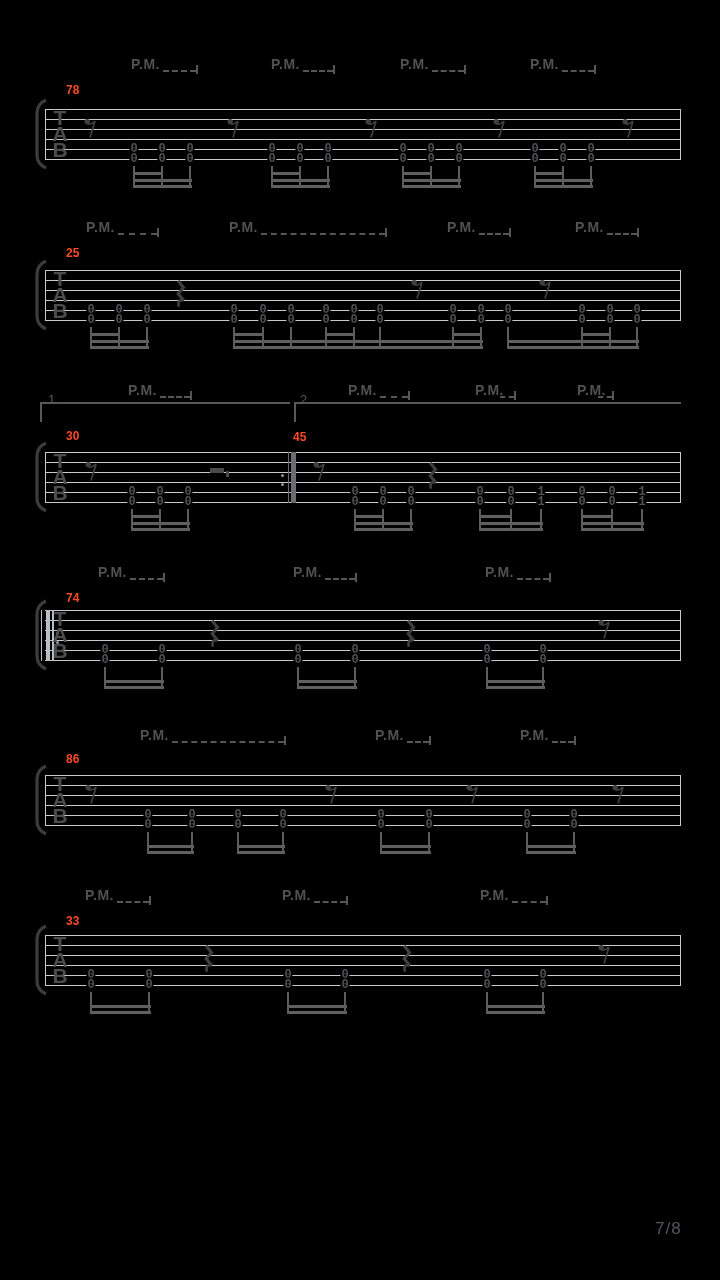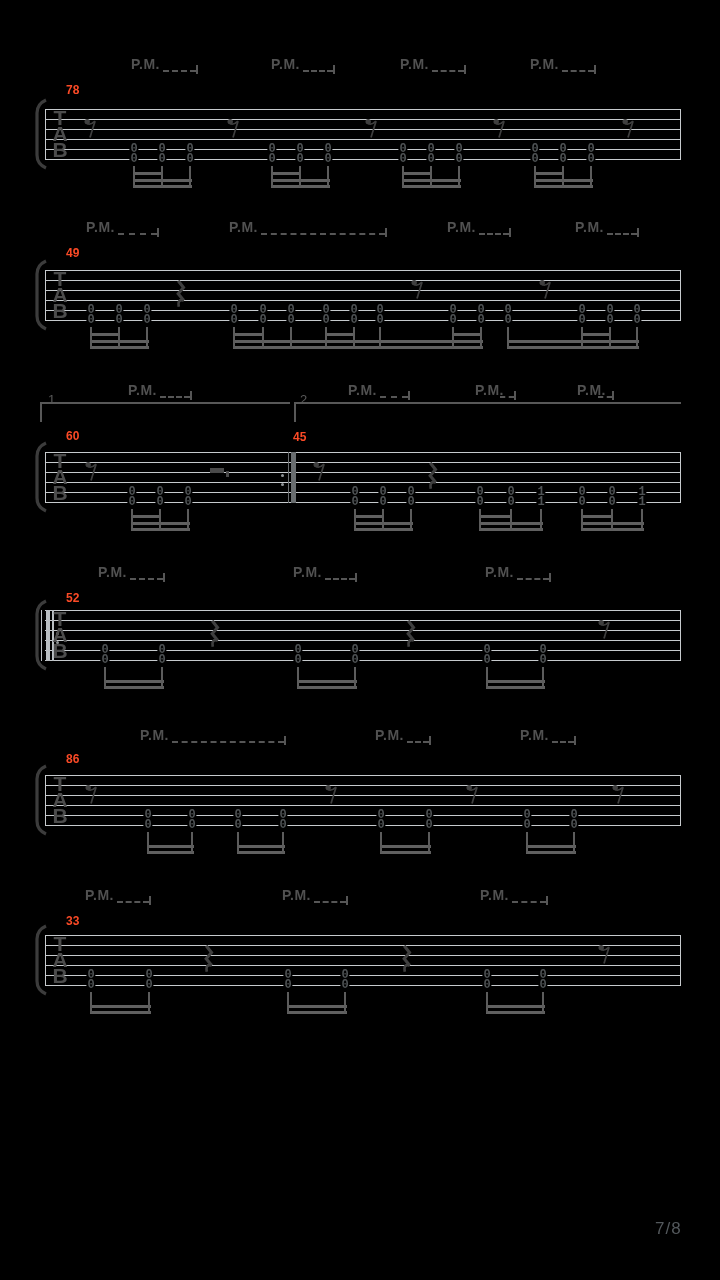--- a/index.html
+++ b/index.html
@@ -131,21 +131,21 @@
     <div class="abs sline" style="left: 45px; top: 310px; width: 636px; background: rgb(198, 202, 205);"></div>
     <div class="abs sline" style="left: 45px; top: 320px; width: 636px; background: rgb(198, 202, 205);"></div>
     <div class="abs" style="left: 32px; top: 259px; line-height: 0;"><svg width="16" height="72" viewBox="0 0 16 72">
         <path d="M14 2 Q5 6 5 15 L5 57 Q5 66 14 70" stroke="#3c3c3c" stroke-width="3.2" fill="none"></path>
       </svg></div>
     <div class="abs" style="left: 679.8px; top: 270px; width: 1.5px; height: 51px; background: rgb(198, 202, 205);"></div>
     <div class="abs" style="left: 45px; top: 270px; width: 1.2px; height: 51px; background: rgb(198, 202, 205);"></div>
     <div class="abs clef-letter" style="left: 48px; top: 268px; color: rgb(76, 76, 76);">T</div>
     <div class="abs clef-letter" style="left: 48px; top: 284px; color: rgb(76, 76, 76);">A</div>
     <div class="abs clef-letter" style="left: 48px; top: 300px; color: rgb(76, 76, 76);">B</div>
-    <div class="abs mnum" style="left: 66px; top: 247px; color: rgb(251, 74, 38);">49</div>
+    <div class="abs mnum" style="left: 66px; top: 247px; color: rgb(251, 74, 38);">25</div>
     <div class="abs pm-label" style="left: 86px; top: 220px; color: rgb(81, 81, 81);">P.M.</div>
     <div class="abs pm-dash" style="left: 118px; top: 233px; width: 39px;"></div>
     <div class="abs pm-tick" style="left: 157px; top: 228px; background: rgb(86, 86, 86);"></div>
     <div class="abs pm-label" style="left: 229px; top: 220px; color: rgb(81, 81, 81);">P.M.</div>
     <div class="abs pm-dash" style="left: 261px; top: 233px; width: 124px;"></div>
     <div class="abs pm-tick" style="left: 385px; top: 228px; background: rgb(86, 86, 86);"></div>
     <div class="abs pm-label" style="left: 447px; top: 220px; color: rgb(81, 81, 81);">P.M.</div>
     <div class="abs pm-dash" style="left: 479px; top: 233px; width: 30px;"></div>
     <div class="abs pm-tick" style="left: 509px; top: 228px; background: rgb(86, 86, 86);"></div>
     <div class="abs pm-label" style="left: 575px; top: 220px; color: rgb(81, 81, 81);">P.M.</div>
@@ -232,21 +232,21 @@
       </svg></div>
     <div class="abs" style="left: 679.8px; top: 452px; width: 1.5px; height: 51px; background: rgb(198, 202, 205);"></div>
     <div class="abs" style="left: 45px; top: 452px; width: 1.2px; height: 51px; background: rgb(198, 202, 205);"></div>
     <div class="abs" style="left: 281px; top: 474px; width: 3.4px; height: 3.4px; border-radius: 50%; background: rgb(143, 148, 150);"></div>
     <div class="abs" style="left: 281px; top: 482.5px; width: 3.4px; height: 3.4px; border-radius: 50%; background: rgb(143, 148, 150);"></div>
     <div class="abs" style="left: 287.5px; top: 452px; width: 1.5px; height: 51px; background: rgb(106, 110, 112);"></div>
     <div class="abs" style="left: 290.5px; top: 452px; width: 5px; height: 51px; background: rgb(106, 110, 112);"></div>
     <div class="abs clef-letter" style="left: 48px; top: 450px; color: rgb(76, 76, 76);">T</div>
     <div class="abs clef-letter" style="left: 48px; top: 466px; color: rgb(76, 76, 76);">A</div>
     <div class="abs clef-letter" style="left: 48px; top: 482px; color: rgb(76, 76, 76);">B</div>
-    <div class="abs mnum" style="left: 66px; top: 430px; color: rgb(251, 74, 38);">60</div>
+    <div class="abs mnum" style="left: 66px; top: 430px; color: rgb(251, 74, 38);">30</div>
     <div class="abs mnum" style="left: 293px; top: 431px; color: rgb(251, 74, 38);">45</div>
     <div class="abs pm-label" style="left: 128px; top: 383px; color: rgb(81, 81, 81);">P.M.</div>
     <div class="abs pm-dash" style="left: 160px; top: 396px; width: 30px;"></div>
     <div class="abs pm-tick" style="left: 190px; top: 391px; background: rgb(86, 86, 86);"></div>
     <div class="abs pm-label" style="left: 348px; top: 383px; color: rgb(81, 81, 81);">P.M.</div>
     <div class="abs pm-dash" style="left: 380px; top: 396px; width: 28px;"></div>
     <div class="abs pm-tick" style="left: 408px; top: 391px; background: rgb(86, 86, 86);"></div>
     <div class="abs pm-label" style="left: 475px; top: 383px; color: rgb(81, 81, 81);">P.M.</div>
     <div class="abs pm-dash" style="left: 500px; top: 396px; width: 14px;"></div>
     <div class="abs pm-tick" style="left: 514px; top: 391px; background: rgb(86, 86, 86);"></div>
@@ -334,21 +334,21 @@
       </svg></div>
     <div class="abs" style="left: 679.8px; top: 610px; width: 1.5px; height: 51px; background: rgb(198, 202, 205);"></div>
     <div class="abs" style="left: 41px; top: 610px; width: 1.2px; height: 51px; background: rgb(185, 190, 194);"></div>
     <div class="abs" style="left: 45.5px; top: 610px; width: 4px; height: 51px; background: rgb(185, 190, 194);"></div>
     <div class="abs" style="left: 52px; top: 610px; width: 1.5px; height: 51px; background: rgb(185, 190, 194);"></div>
     <div class="abs" style="left: 56px; top: 632px; width: 3.4px; height: 3.4px; border-radius: 50%; background: rgb(143, 148, 150);"></div>
     <div class="abs" style="left: 56px; top: 640.5px; width: 3.4px; height: 3.4px; border-radius: 50%; background: rgb(143, 148, 150);"></div>
     <div class="abs clef-letter" style="left: 48px; top: 608px; color: rgb(76, 76, 76);">T</div>
     <div class="abs clef-letter" style="left: 48px; top: 624px; color: rgb(76, 76, 76);">A</div>
     <div class="abs clef-letter" style="left: 48px; top: 640px; color: rgb(76, 76, 76);">B</div>
-    <div class="abs mnum" style="left: 66px; top: 592px; color: rgb(251, 74, 38);">52</div>
+    <div class="abs mnum" style="left: 66px; top: 592px; color: rgb(251, 74, 38);">74</div>
     <div class="abs pm-label" style="left: 98px; top: 565px; color: rgb(81, 81, 81);">P.M.</div>
     <div class="abs pm-dash" style="left: 130px; top: 578px; width: 33px;"></div>
     <div class="abs pm-tick" style="left: 163px; top: 573px; background: rgb(86, 86, 86);"></div>
     <div class="abs pm-label" style="left: 293px; top: 565px; color: rgb(81, 81, 81);">P.M.</div>
     <div class="abs pm-dash" style="left: 325px; top: 578px; width: 30px;"></div>
     <div class="abs pm-tick" style="left: 355px; top: 573px; background: rgb(86, 86, 86);"></div>
     <div class="abs pm-label" style="left: 485px; top: 565px; color: rgb(81, 81, 81);">P.M.</div>
     <div class="abs pm-dash" style="left: 517px; top: 578px; width: 32px;"></div>
     <div class="abs pm-tick" style="left: 549px; top: 573px; background: rgb(86, 86, 86);"></div>
     <div class="abs" style="left: 208px; top: 620px; line-height: 0;"><svg width="13" height="28" viewBox="0 0 13 28">

